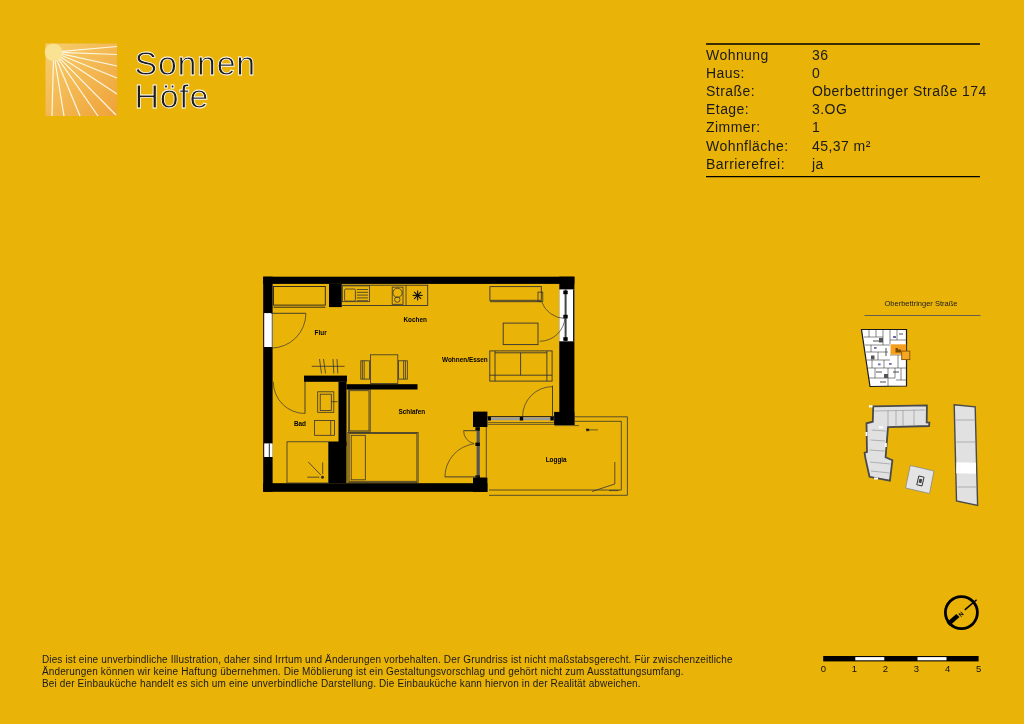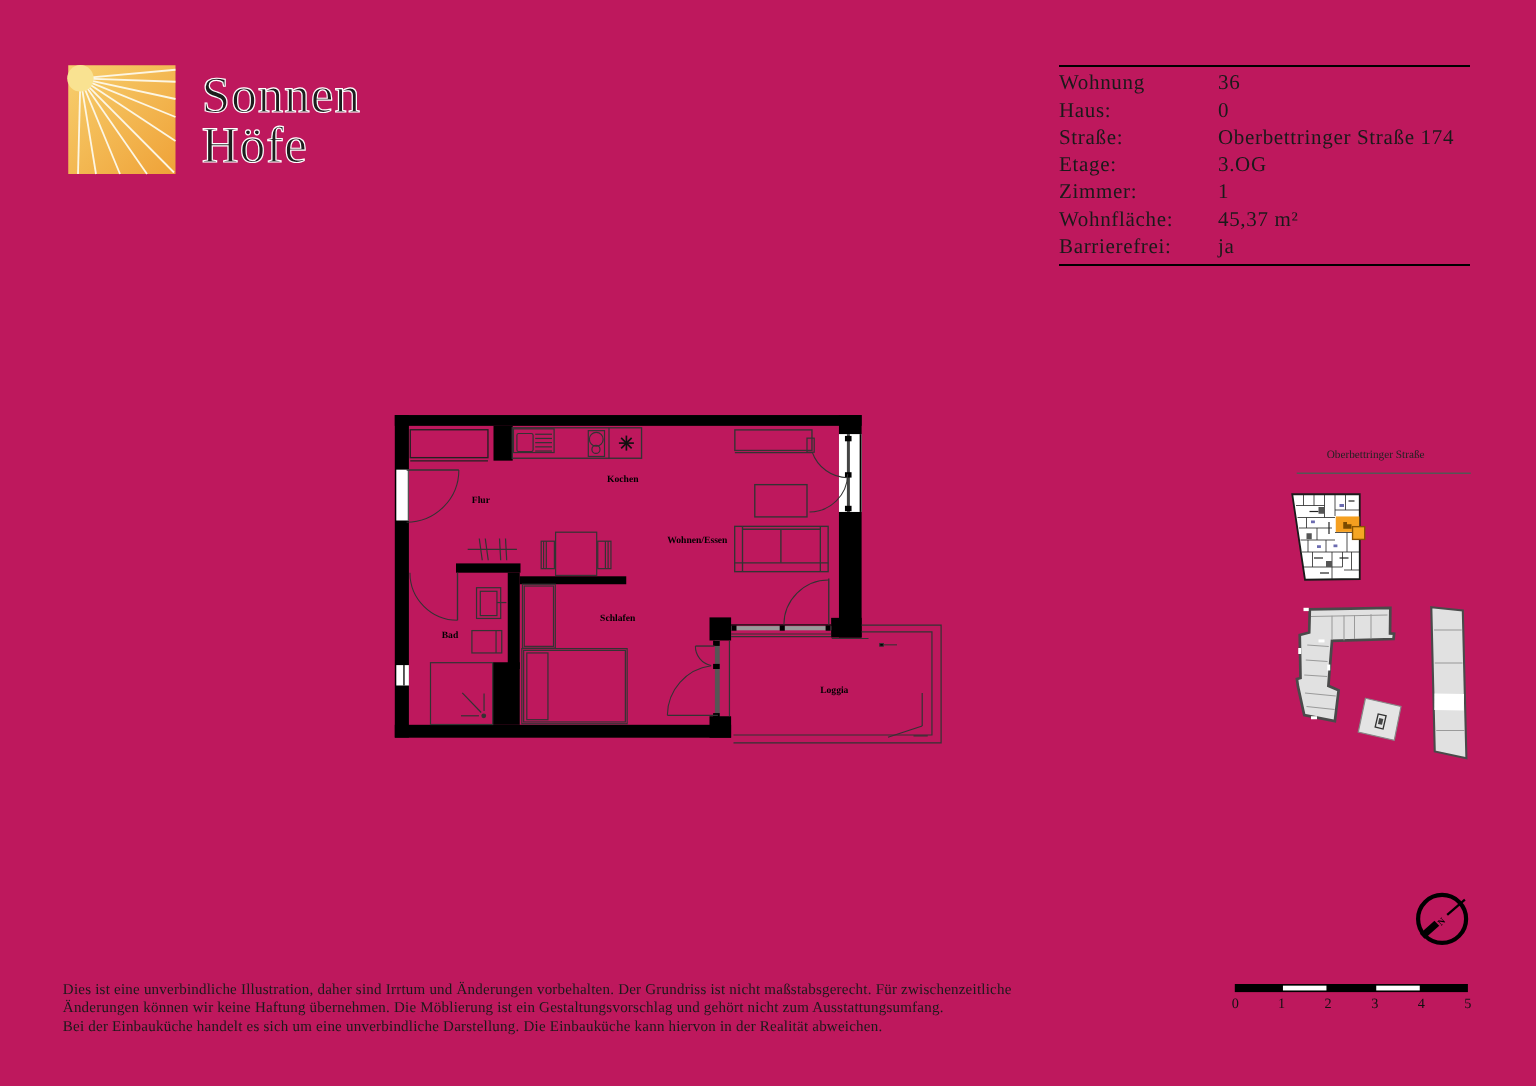--- a/index.html
+++ b/index.html
@@ -1,17 +1,17 @@
 <!DOCTYPE html>
 <html><head>
 <meta charset="utf-8">
 <style>
 html,body{margin:0;padding:0;background:#fff;}
-#page{position:relative;width:1024px;height:724px;background:#be185d;overflow:hidden;
-font-family:Liberation Serif, serif;}
+#page{position:relative;width:1024px;height:724px;background:#eab308;overflow:hidden;
+font-family:Liberation Sans, sans-serif;}
 svg{position:absolute;left:0;top:0;}
 </style>
 </head>
 <body>
 <div id="page">
 <svg width="1024" height="724" viewBox="0 0 1024 724">
 <defs>
 <linearGradient id="sungrad" x1="0" y1="0" x2="1" y2="1">
 <stop offset="0" stop-color="#f7cf6e"></stop>
 <stop offset="1" stop-color="#efa238"></stop>

